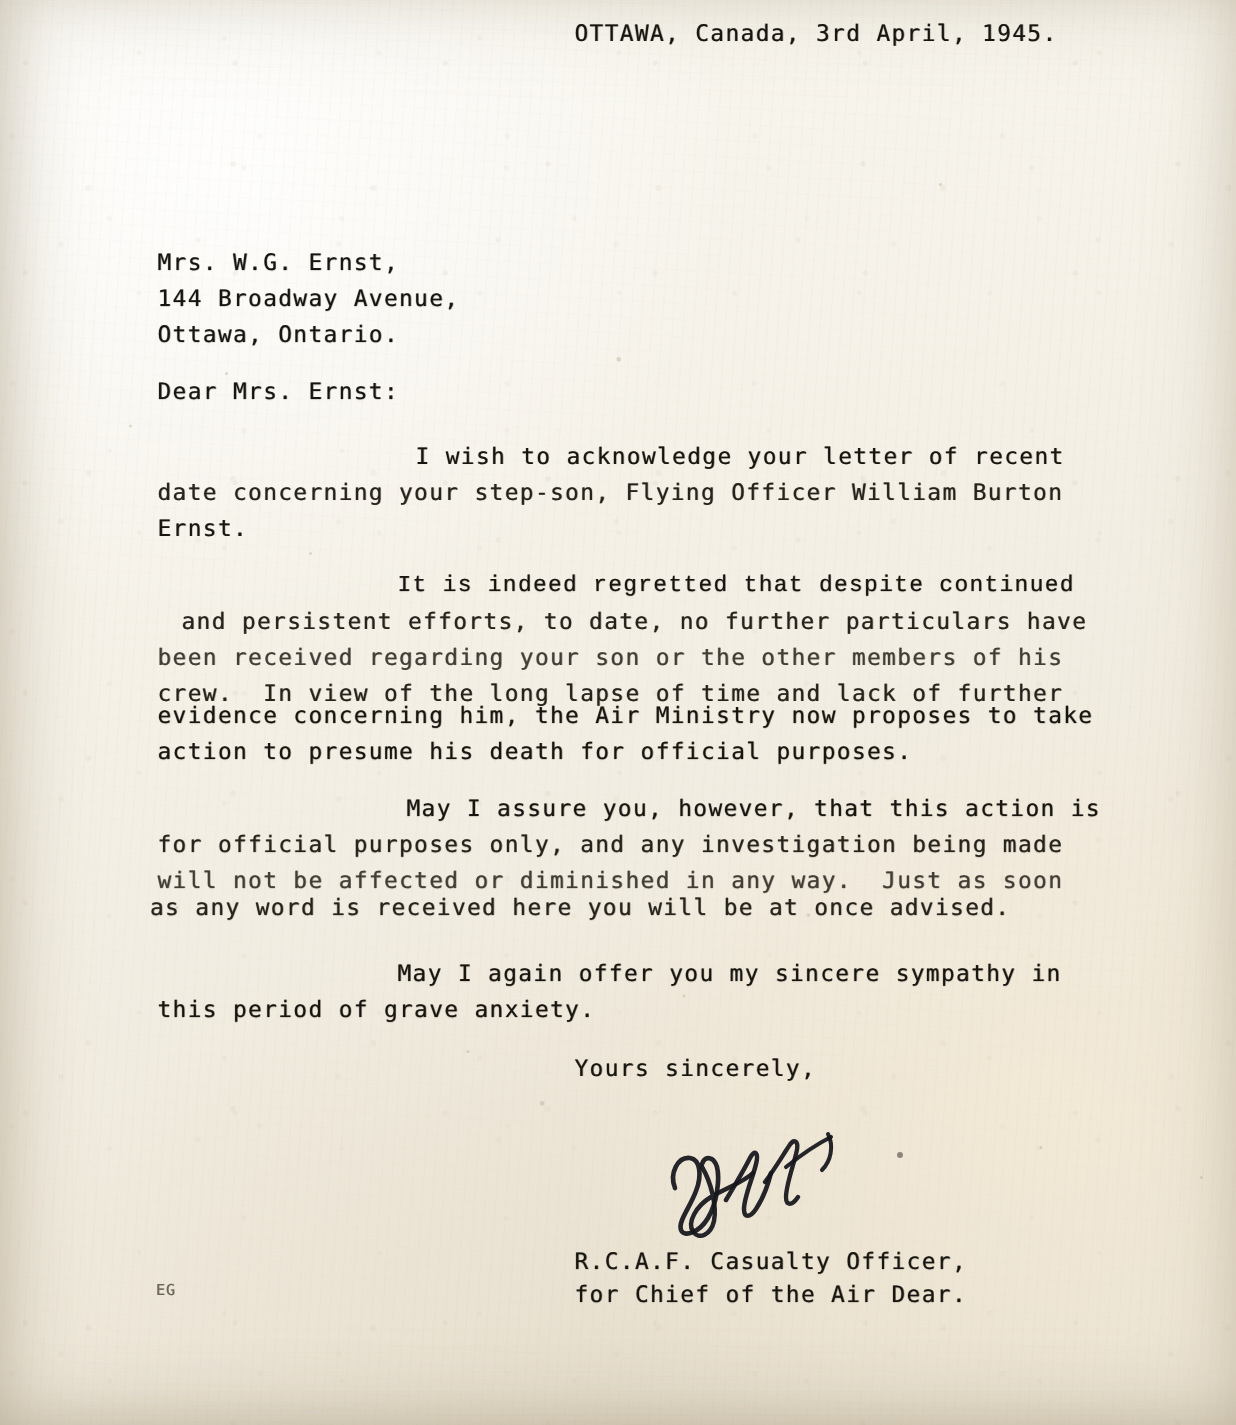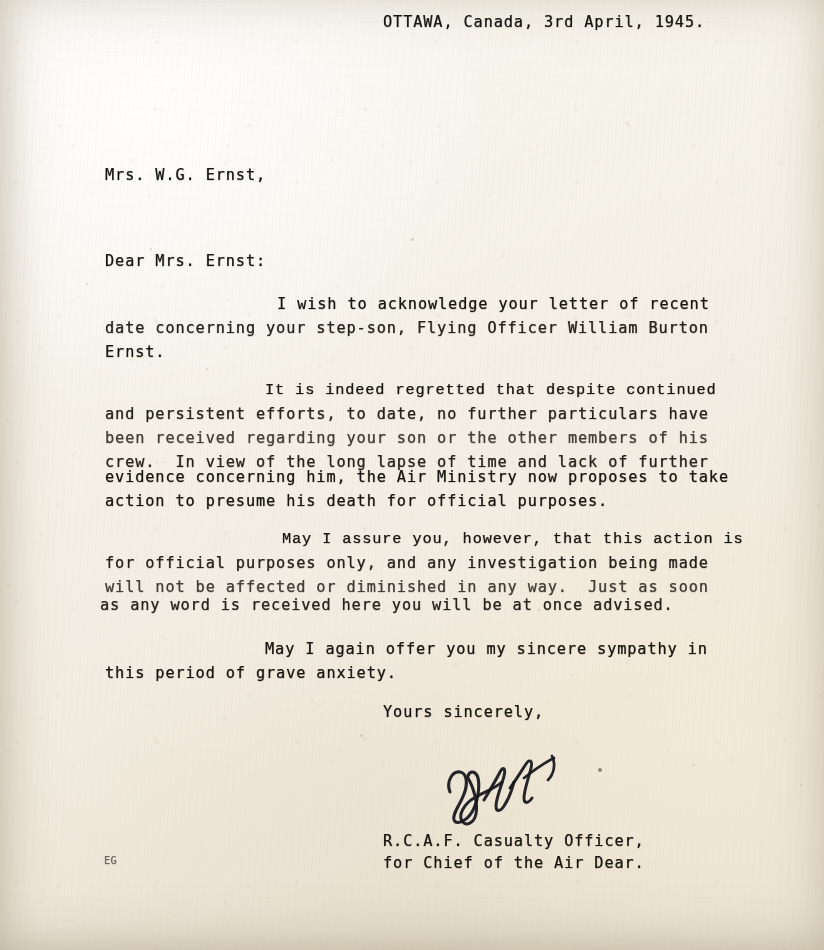--- a/index.html
+++ b/index.html
@@ -95,27 +95,27 @@
   .addr-1      { left: 105px; top: 163px; }
   .addr-2      { left: 105px; top: 187px; }
   .addr-3      { left: 105px; top: 211px; }
   .salutation  { left: 105px; top: 249px; }
 
   .p1-1 { left: 277px; top: 292px; }
   .p1-2 { left: 105px; top: 316px; }
   .p1-3 { left: 105px; top: 340px; }
 
   .p2-1 { left: 265px; top: 378px; font-family: Liberation Mono, monospace; }
-  .p2-2 { left: 105px; top: 402px; }
+  .p2-2 { left: 121px; top: 402px; }
   .p2-3 { left: 105px; top: 426px; }
   .p2-4 { left: 105px; top: 450px; }
   .p2-5 { left: 105px; top: 465px; }
   .p2-6 { left: 105px; top: 489px; }
 
-  .p3-1 { left: 282px; top: 527px; font-family: Liberation Mono, monospace; }
+  .p3-1 { left: 271px; top: 527px; }
   .p3-2 { left: 105px; top: 551px; }
   .p3-3 { left: 105px; top: 575px; }
   .p3-4 { left: 100px; top: 593px; }
 
   .p4-1 { left: 265px; top: 637px; text-align: center; }
   .p4-2 { left: 105px; top: 661px; }
 
   .closing   { left: 383px; top: 700px; }
   .sig-1     { left: 383px; top: 829px; }
   .sig-2     { left: 383px; top: 851px; }
@@ -184,20 +184,22 @@
   <div class="speck" style="left:626px;  top:122px; width:2px;   height:2px;"></div>
   <div class="speck" style="left:538px;  top:609px; width:2px;   height:2px;"></div>
   <div class="speck" style="left:117px;  top:604px; width:2px;   height:2px;"></div>
   <div class="speck" style="left:455px;  top:663px; width:2px;   height:2px;"></div>
 
   <div class="typed">
 
     <div class="line date-line ink-strong">OTTAWA, Canada, 3rd April, 1945.</div>
 
     <div class="line addr-1 ink-strong">Mrs. W.G. Ernst,</div>
+    <div class="line addr-2 ink-strong">144 Broadway Avenue,</div>
+    <div class="line addr-3 ink-strong">Ottawa, Ontario.</div>
 
     <div class="line salutation ink-strong">Dear Mrs. Ernst:</div>
 
     
     <div class="line p1-1 ink-strong">I wish to acknowledge your letter of recent</div>
     <div class="line p1-2 ink-mid">date concerning your step-son, Flying Officer William Burton</div>
     <div class="line p1-3 ink-strong">Ernst.</div>
 
     
     <div class="line p2-1 ink-strong">It is indeed regretted that despite continued</div>

